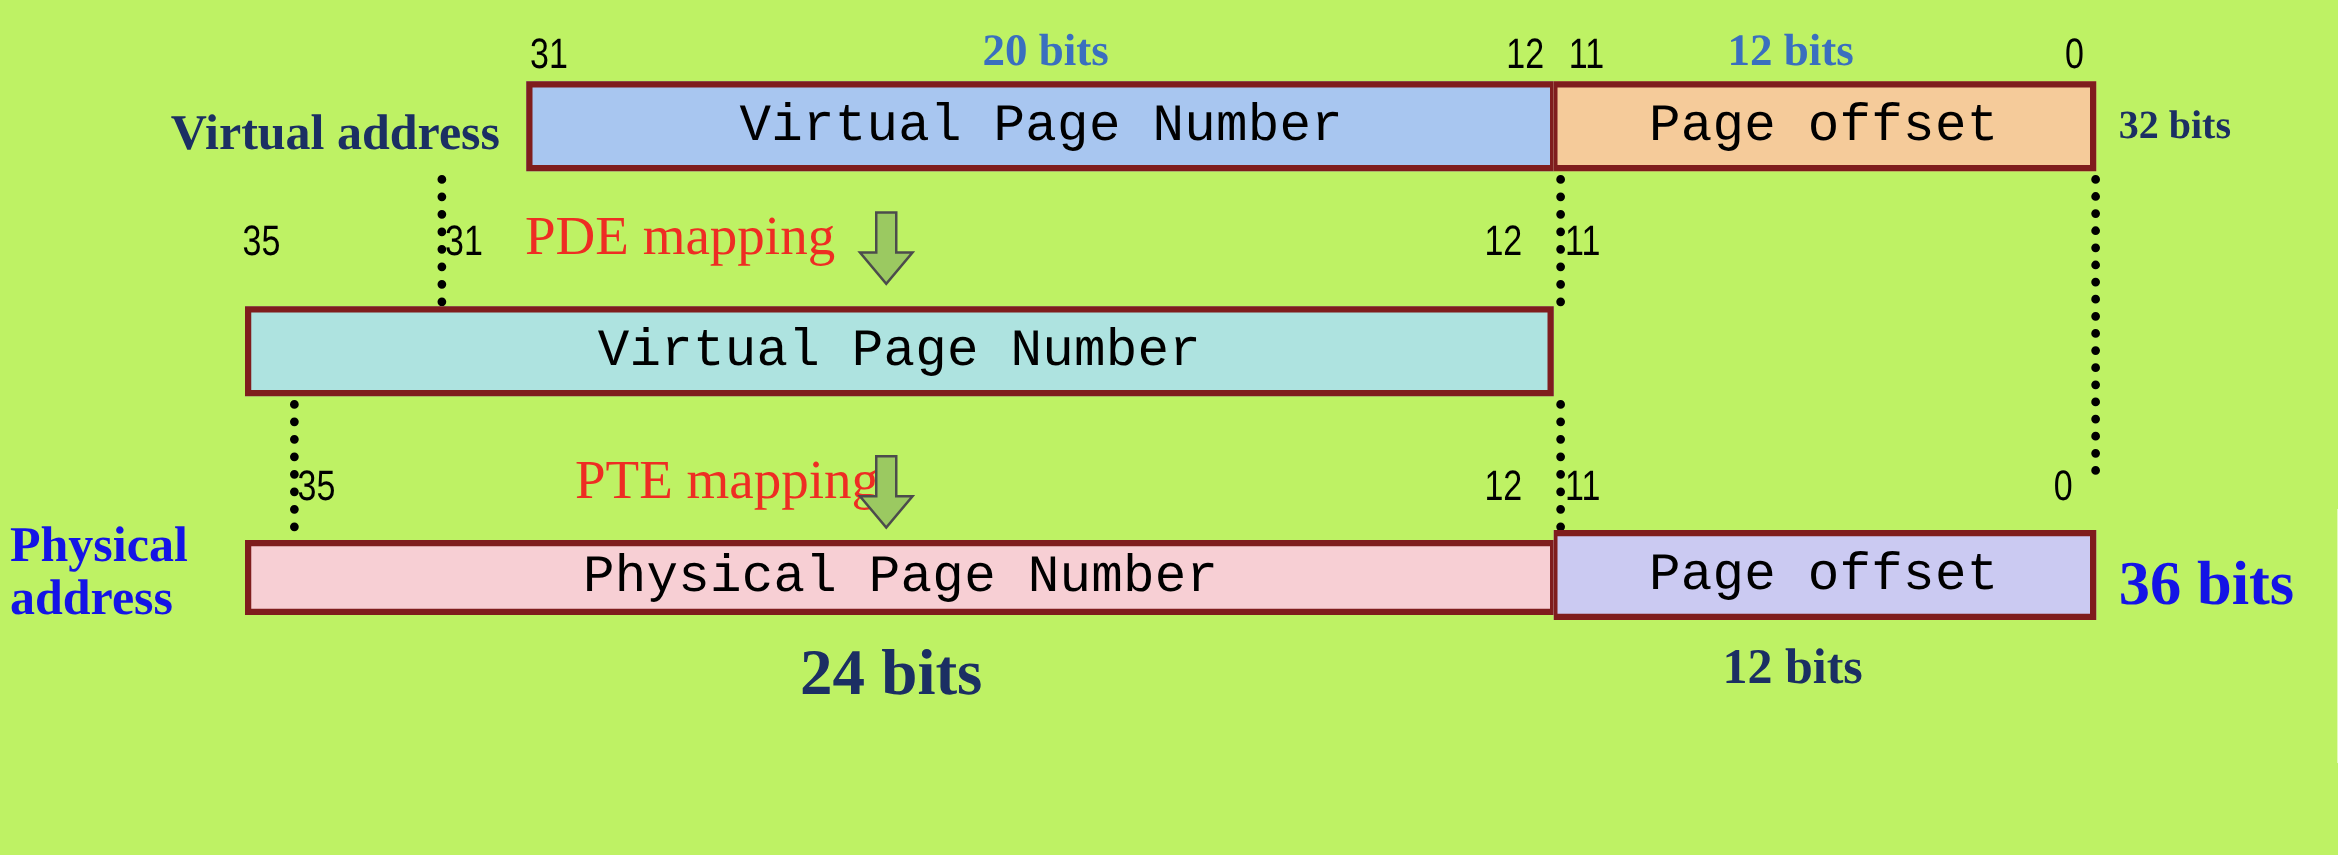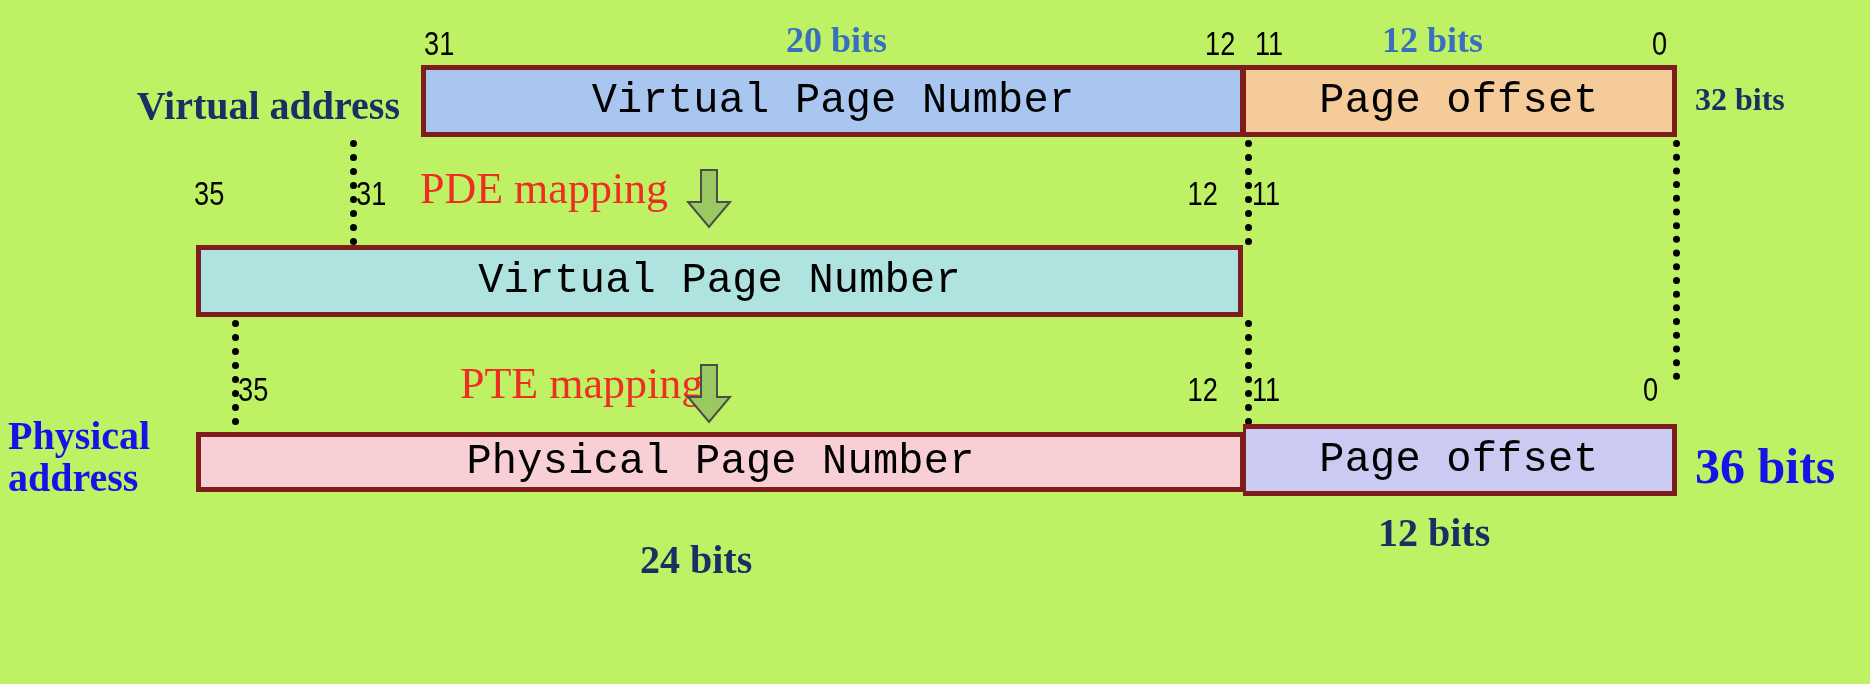--- a/index.html
+++ b/index.html
@@ -148,17 +148,17 @@
     <div>Physical</div>
     <div>address</div>
   </div>
 
   <div class="abs field joined-right" style="left:196px; top:432px; width:1047px; height:60px; background:#f7cfd4;">Physical Page Number</div>
 
   <div class="abs field joined-left" style="left:1243px; top:424px; width:434px; height:72px; background:#cbcaf2;">Page offset</div>
 
   <div class="abs bits-lbl brightblue" style="left:1695px; top:441px; font-size:50px;">36 bits</div>
 
-  <div class="abs bits-lbl navy" style="left:640px; top:540px; font-size:40px;">24 bits</div>
+  <div class="abs bits-lbl navy" style="left:640px; top:513px; font-size:52px;">24 bits</div>
 
   <div class="abs bits-lbl navy" style="left:1378px; top:513px; font-size:40px;">12 bits</div>
 
 </div>
 
 </body></html>

